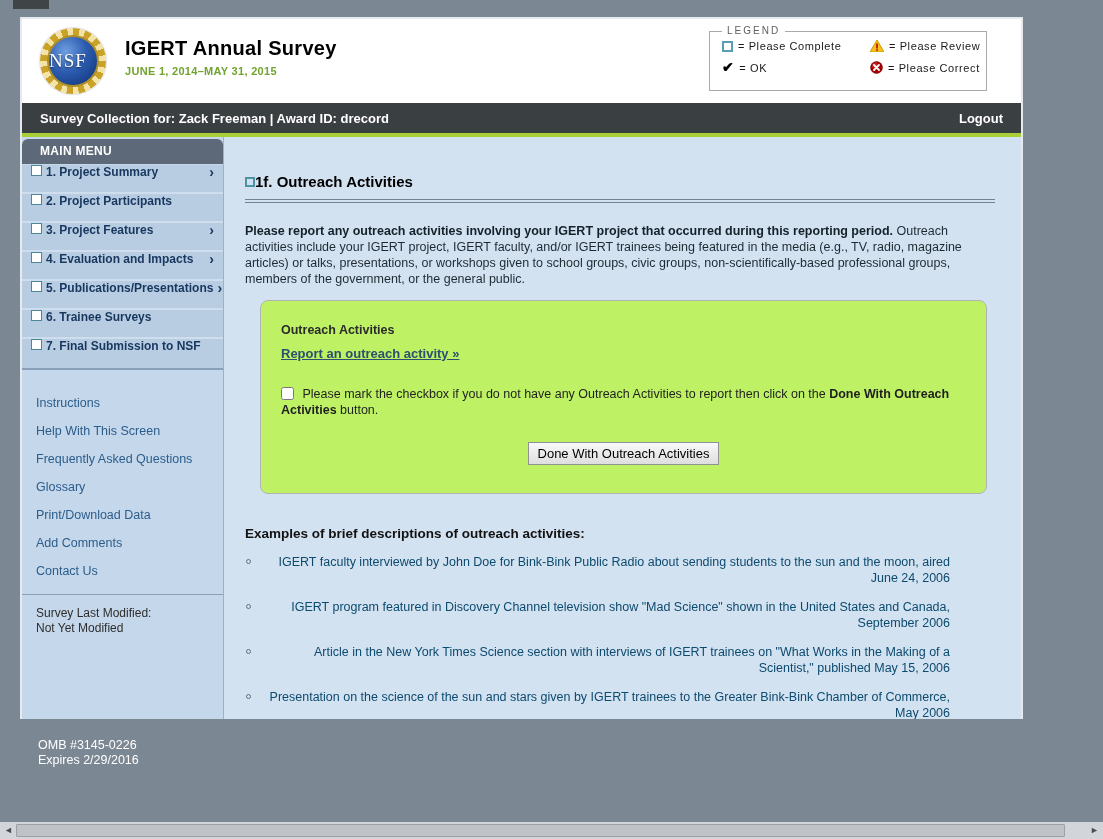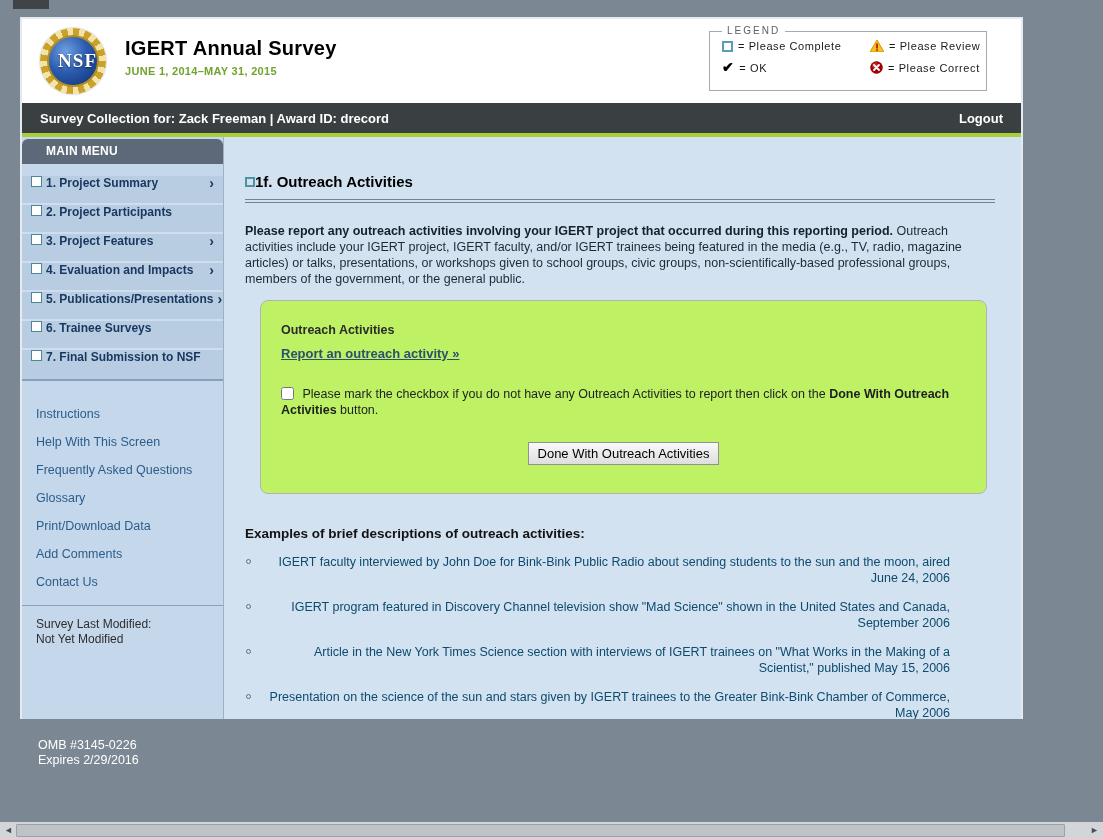--- a/index.html
+++ b/index.html
@@ -24,22 +24,22 @@
   .nsf-logo {
     position:absolute; left:18px; top:9px;
     width:66px; height:66px; border-radius:50%;
     background:repeating-conic-gradient(#c9a227 0deg 12deg, #f3e3a6 12deg 22.5deg);
     box-shadow:0 0 2px rgba(0,0,0,.4);
   }
   .nsf-globe {
     position:absolute; left:7px; top:7px; width:52px; height:52px; border-radius:50%;
     background:radial-gradient(circle at 35% 30%, #6f9fe0 0%, #2c5cb0 45%, #0d2f72 100%);
     border:2px solid #b08f28;
-    color:#fff; font-family:"Liberation Serif", serif; font-weight:bold;
-    font-size:19px; text-align:right; line-height:48px; letter-spacing:1px;
+    color:#fff; font-family:"Liberation Serif", serif; font-weight:normal;
+    font-size:19px; text-align:left; line-height:48px; letter-spacing:1px;
     text-shadow:0 1px 2px rgba(0,0,0,.6);
   }
   .hdr-titles { position:absolute; left:103px; top:18px; }
   .hdr-title { font-size:20px; font-weight:bold; color:#000000; letter-spacing:.3px; }
   .hdr-sub { margin-top:5px; font-size:11px; font-weight:bold; color:#71a32e; letter-spacing:.3px; }
 
   
   .legend {
     position:absolute; right:34px; top:12px; width:278px;
     border:1px solid #a9a9a9; background:#fff;
@@ -61,23 +61,23 @@
     padding:0 18px; font-size:13px; font-weight:bold;
   }
   .greenline { height:4px; background:#a8ce38; }
 
   
   .bodyrow { display:flex; height:582px; }
 
   
   .sidebar { width:202px; background:#c5d7ea; border-right:1px solid #9db1c5; position:relative; }
   .menu-header {
-    margin:2px 0 12px 0; height:25px; line-height:25px;
+    margin:2px 0 1px 0; height:25px; line-height:25px;
     background:#5d6979; border-radius:6px 6px 0 0;
-    color:#fff; font-size:12px; font-weight:bold; padding-left:24px; letter-spacing:.3px;
+    color:#fff; font-size:12px; font-weight:bold; padding-left:18px; letter-spacing:.3px;
   }
   .menu { border-bottom:2px solid #8aa0b8; }
   .menu-item {
     height:29px; display:flex; align-items:flex-start; gap:4px;
     background:#b8cce2; border-bottom:2px solid #cfdeee;
     padding:0 9px; cursor:pointer;
   }
   .menu-item:last-child { border-bottom:none; }
   .mi-checkbox { width:11px; height:11px; border:1px solid #49879a; background:#fff; flex:none; }
   .mi-label { font-size:12px; font-weight:bold; color:#17375e; white-space:nowrap; }

